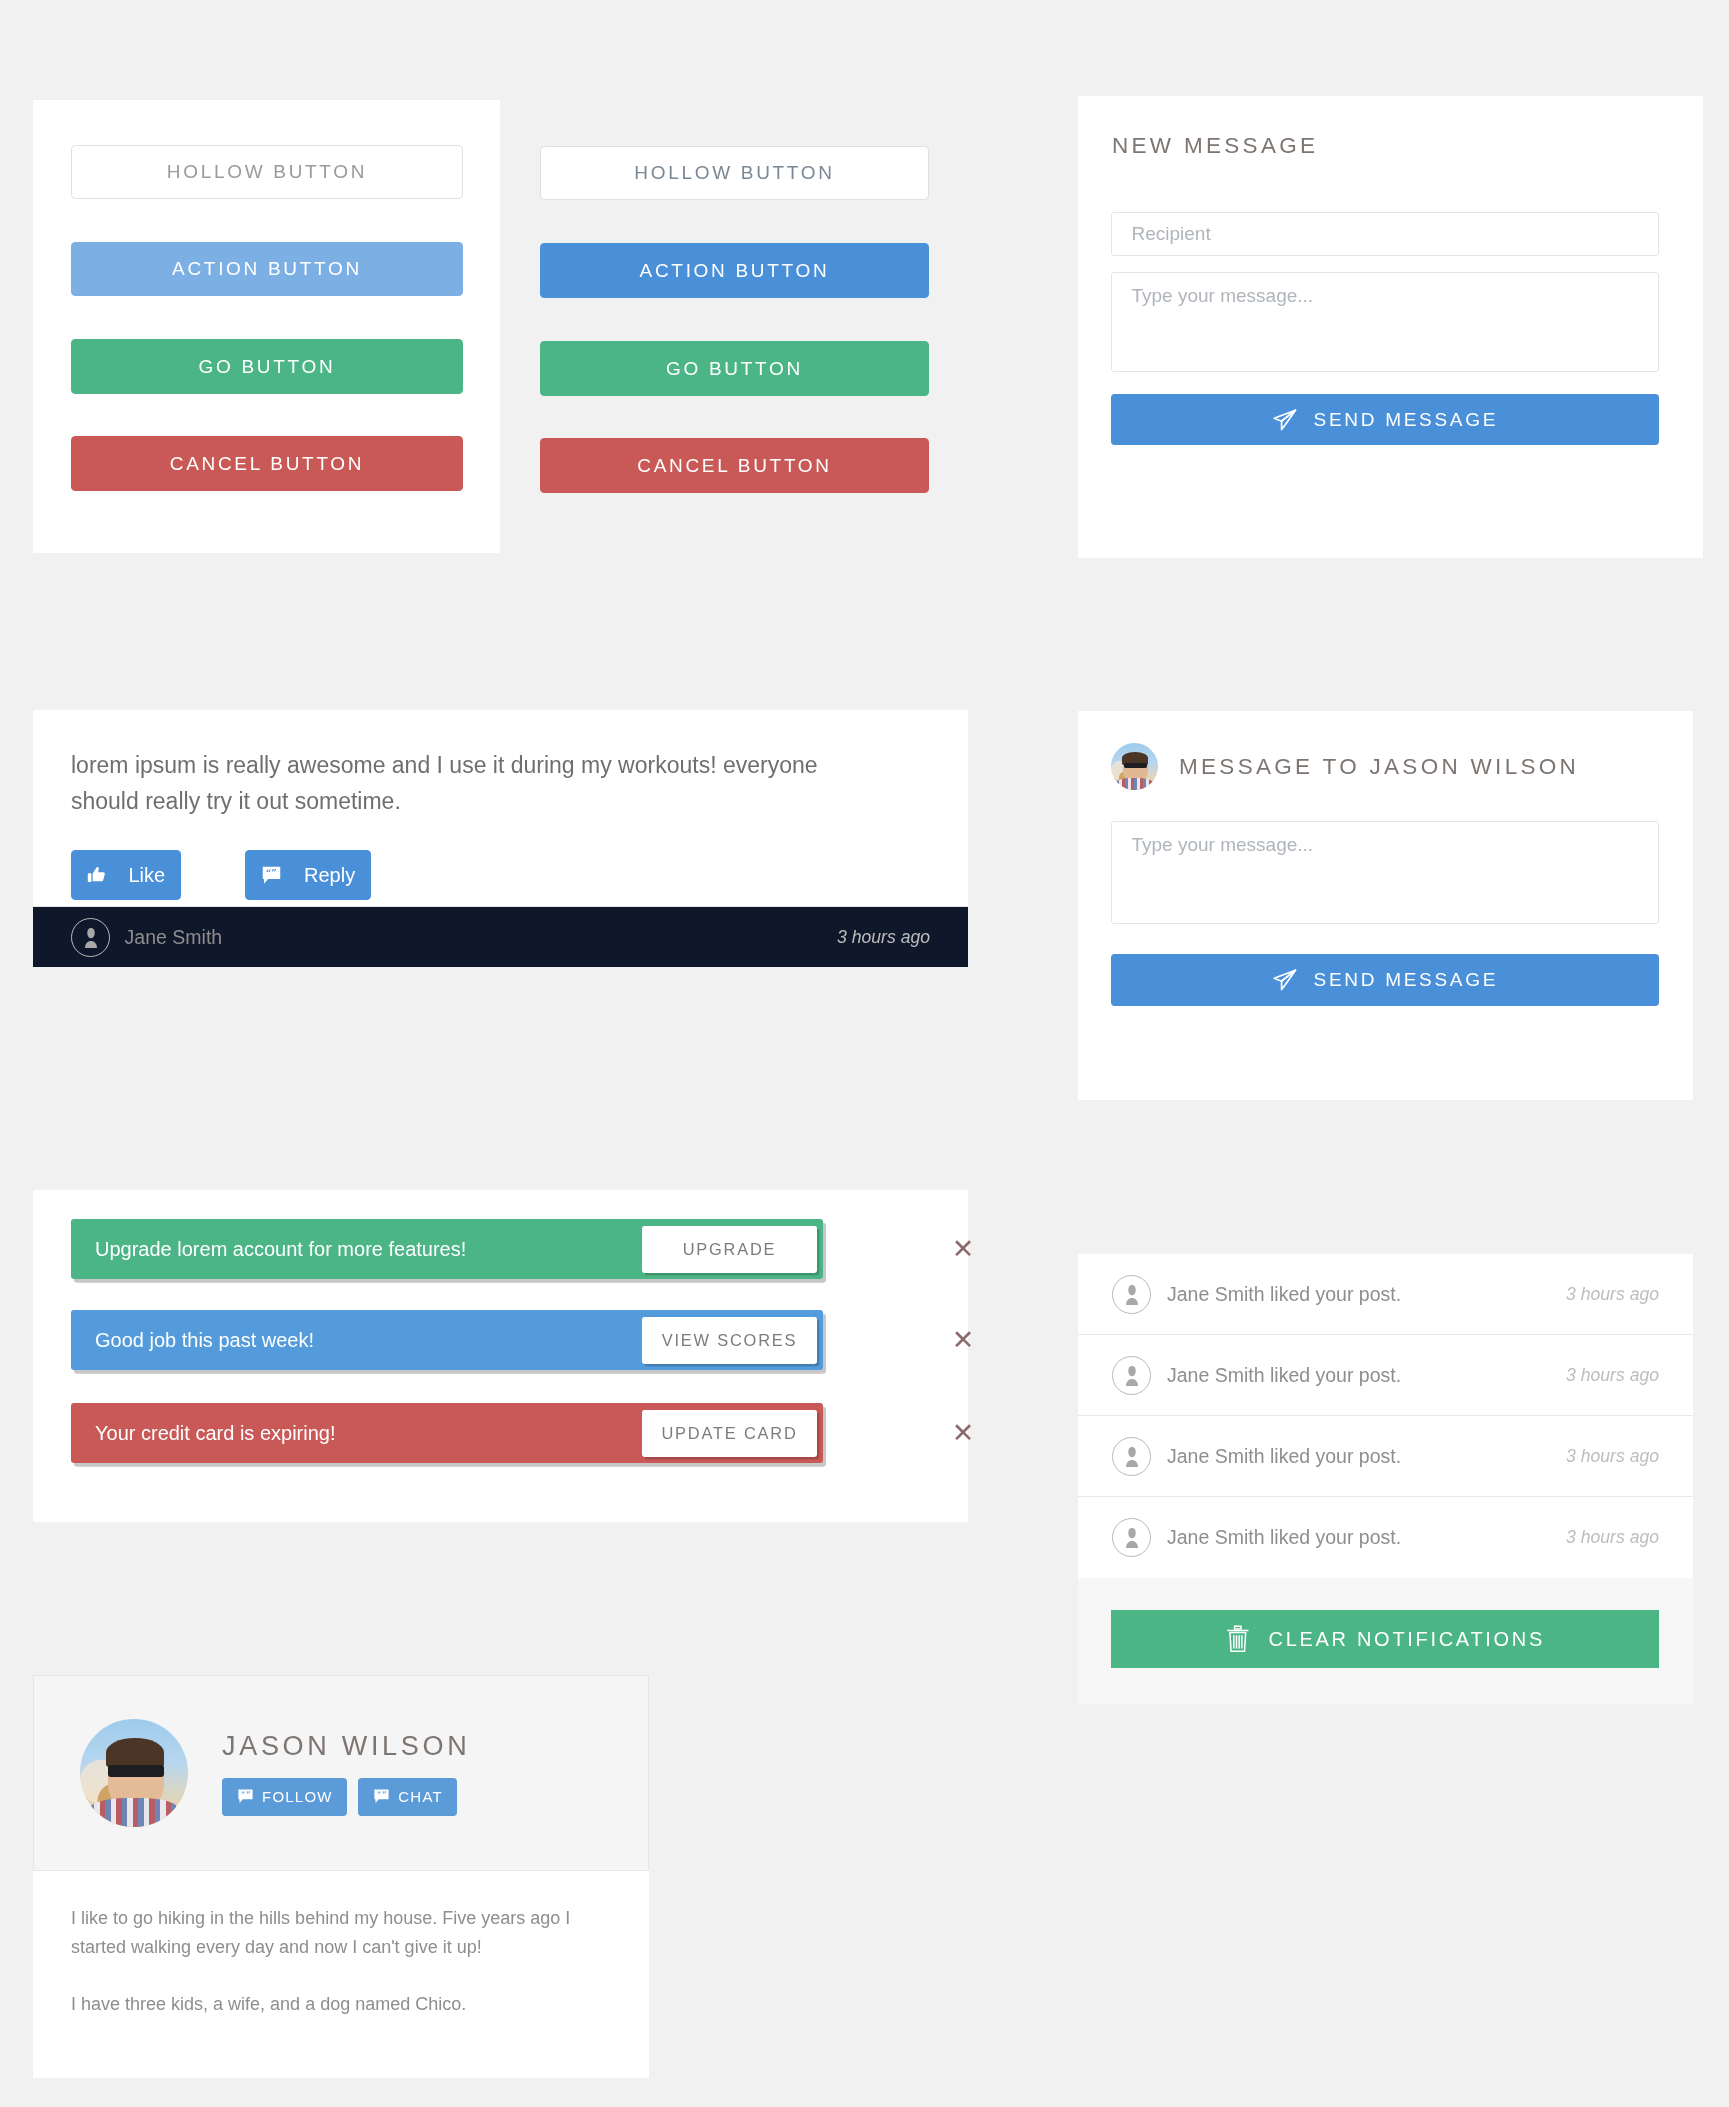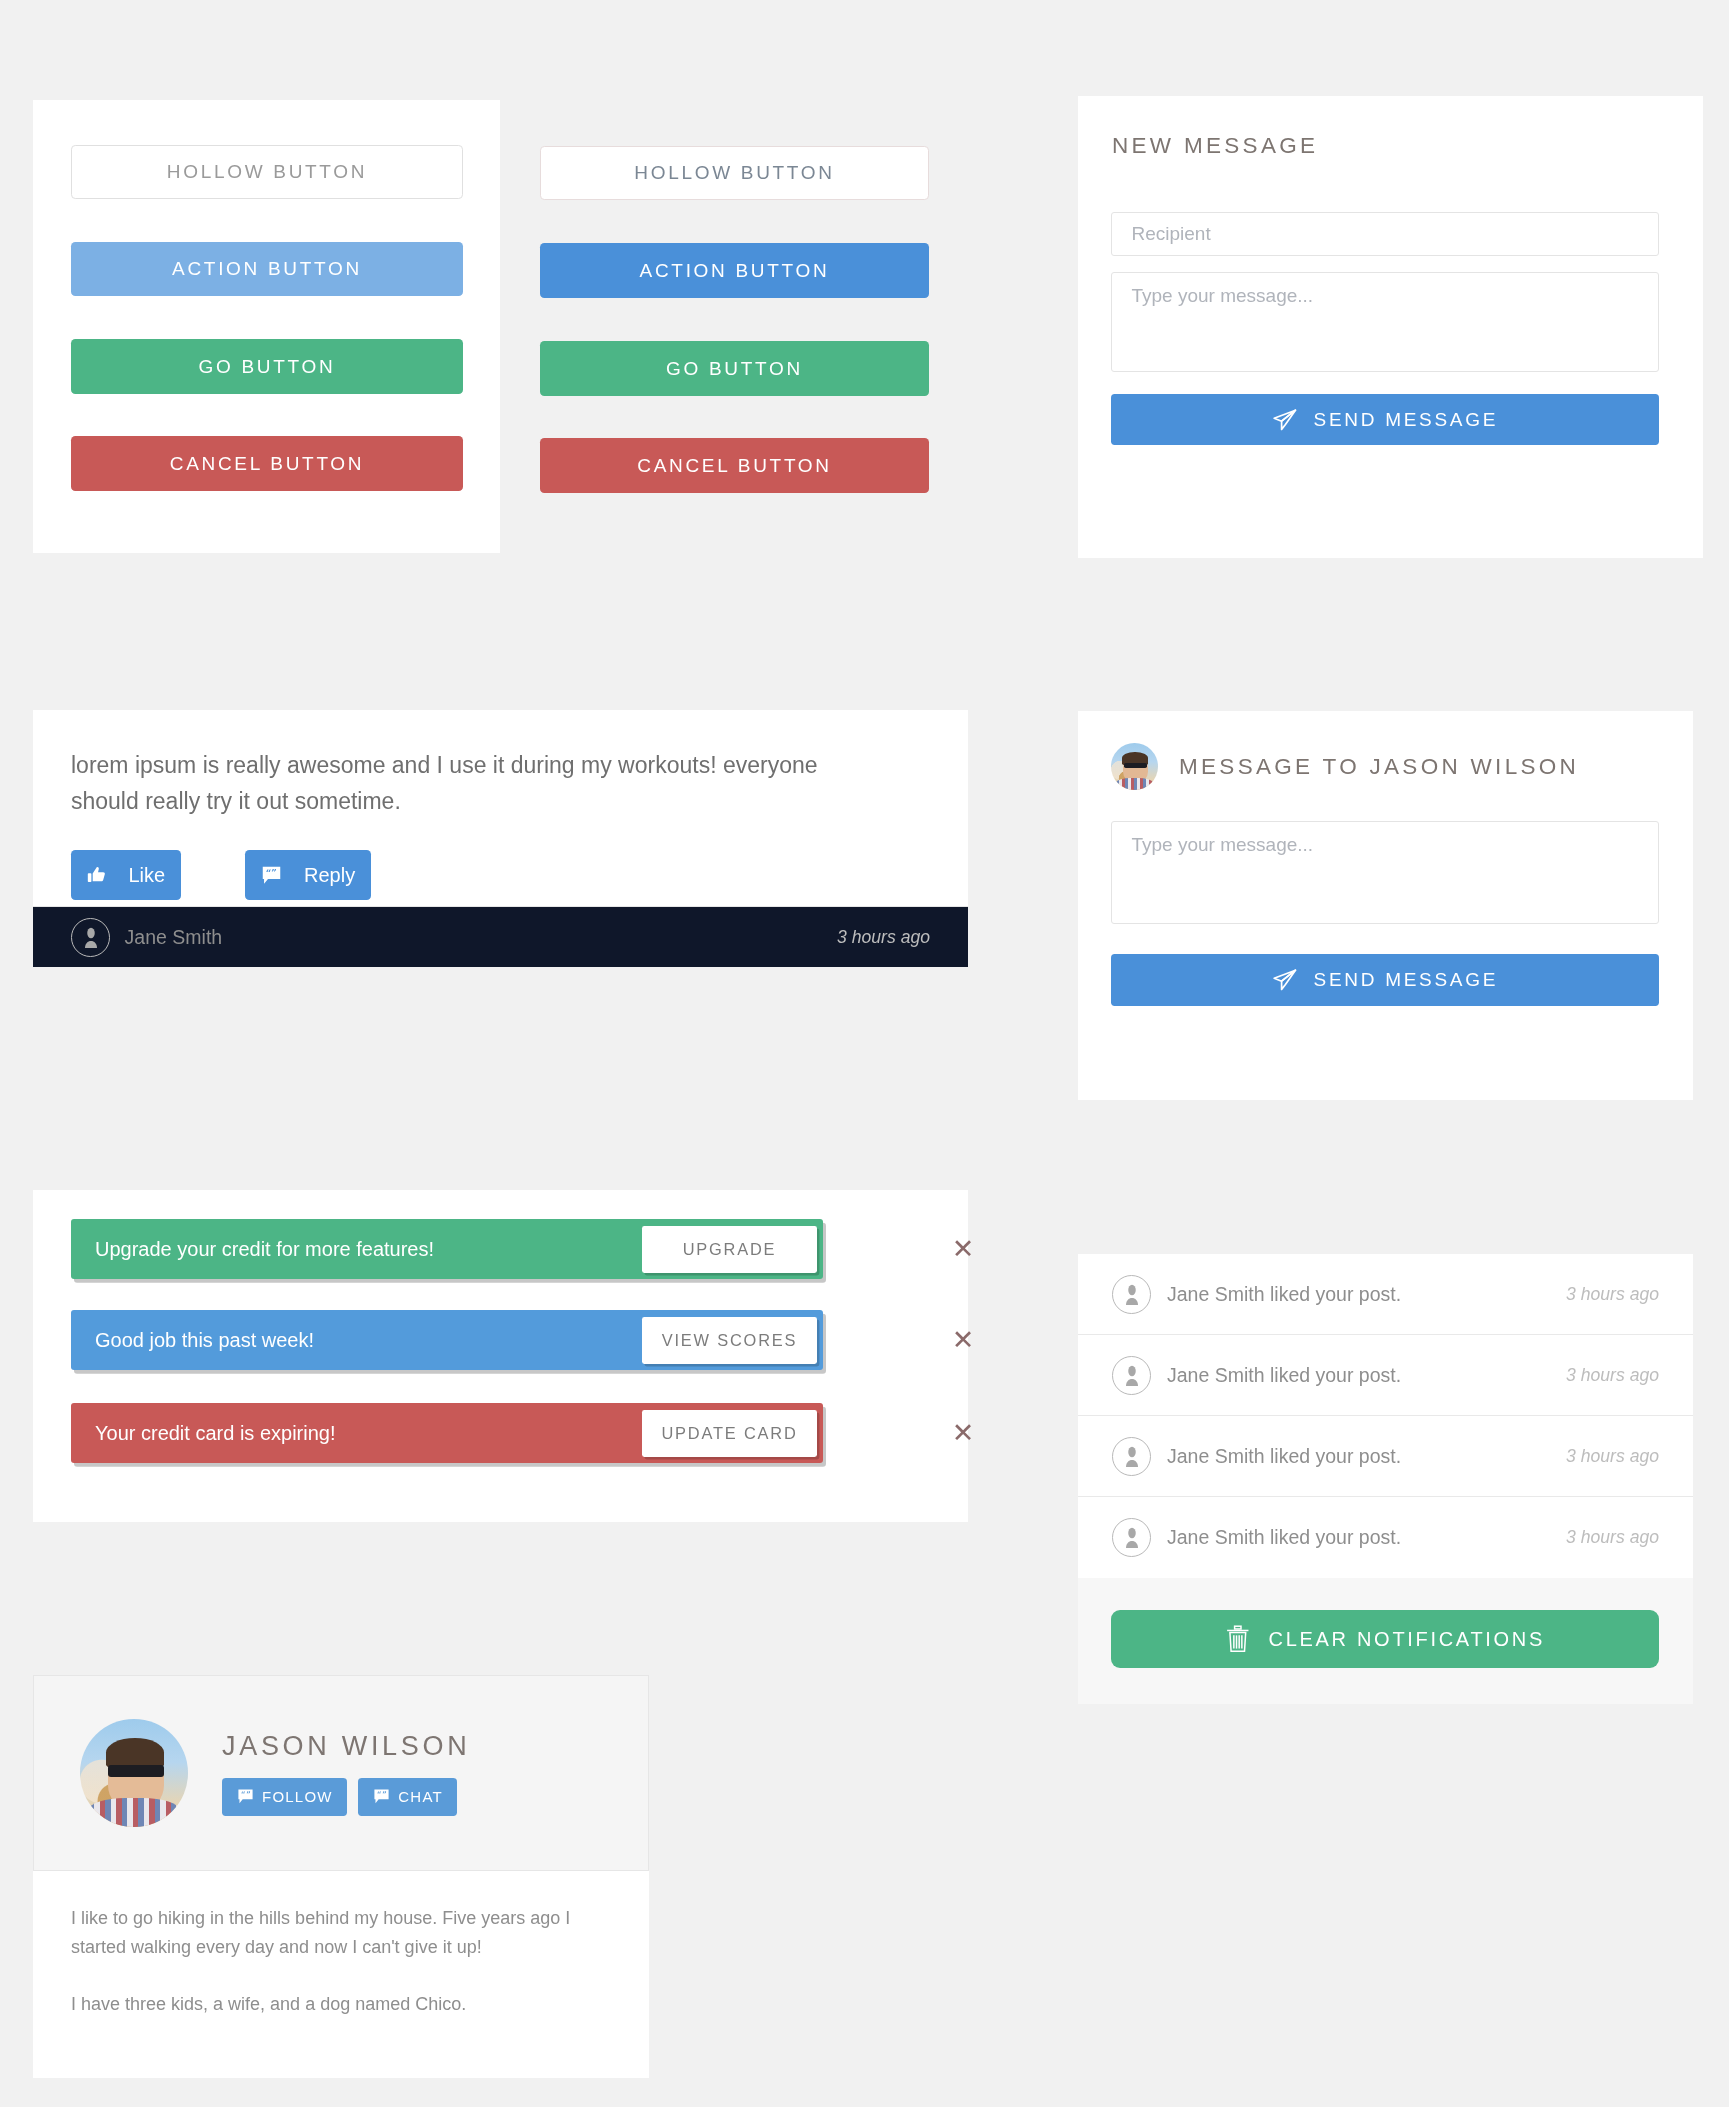--- a/index.html
+++ b/index.html
@@ -225,21 +225,21 @@
   .notif-row {
     display: flex; align-items: center;
     height: 81px; background: #ffffff;
     border-bottom: 1.8px solid #e9e9e9;
     padding: 0 34px;
   }
   .notif-row:last-child { border-bottom: none; }
   .notif-text { margin-left: 16px; color: #8e8e8e; font-size: 19.5px; font-weight: 300; }
   #clear-notifs-btn {
     position: absolute; left: 33px; top: 356px; width: 548px; height: 58px;
-    background: #4cb586; border-radius: 9px;
+    background: #4cb586; border-radius: 0;
     display: flex; align-items: center; justify-content: center; gap: 18px;
     color: #ffffff; font-size: 20px; letter-spacing: 2.7px;
     border: none; cursor: pointer; font-family: "Liberation Sans", sans-serif;
   }
   .trash-icon { width: 25.6px; height: 28px; display: block; }
 
   
   #card-profile-head {
     position: absolute; left: 33px; top: 1675px; width: 616px; height: 196px;
     background: #f5f5f5; border: 1.8px solid #e6e6e6;
@@ -378,21 +378,21 @@
         <path d="M22 3 2 10.5l7 2.8L22 3z"></path>
         <path d="M22 3 9 13.3V21l3.6-4.6L22 3z"></path>
       </svg>
     </span>
     <span>SEND MESSAGE</span>
   </button>
 </div>
 
 <div class="card" id="card-alerts">
   <div class="alert alert-green" id="alert-1">
-    <span>Upgrade your credit for more features!</span>
+    <span>Upgrade lorem account for more features!</span>
     <button class="alert-action">UPGRADE</button>
   </div>
   <button class="alert-close" id="close-1">✕</button>
 
   <div class="alert alert-blue" id="alert-2">
     <span>Good job this past week!</span>
     <button class="alert-action">VIEW SCORES</button>
   </div>
   <button class="alert-close" id="close-2">✕</button>
 

